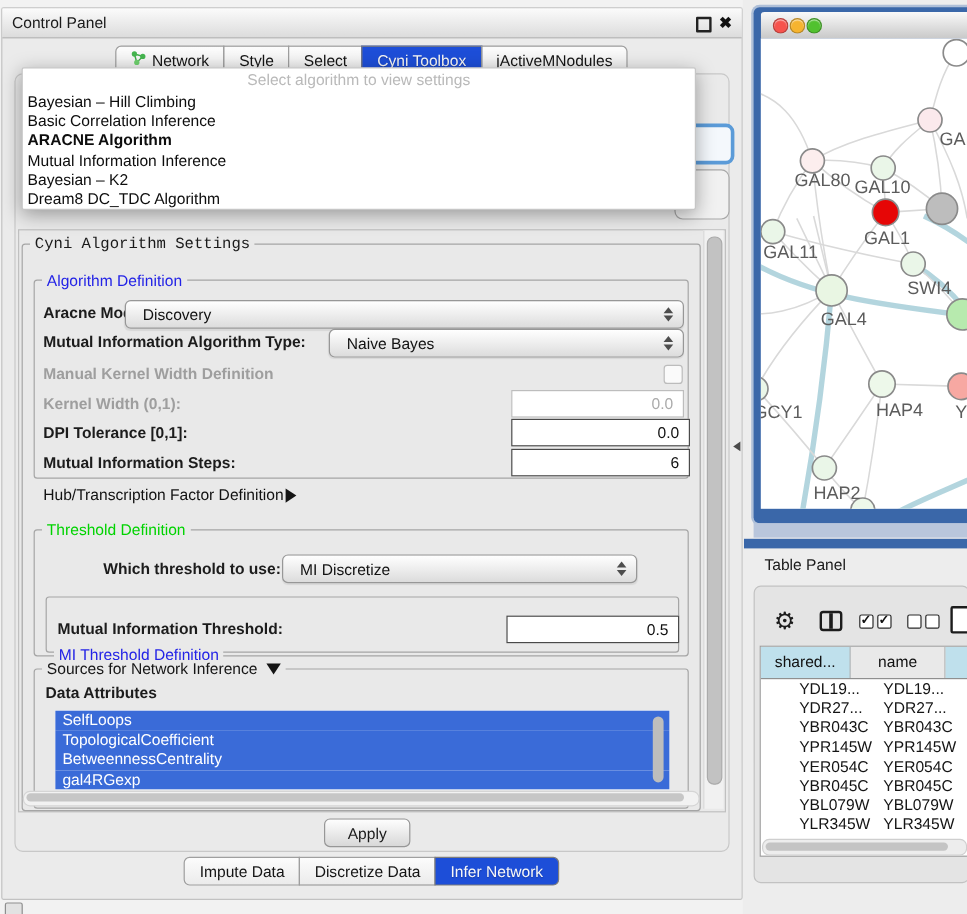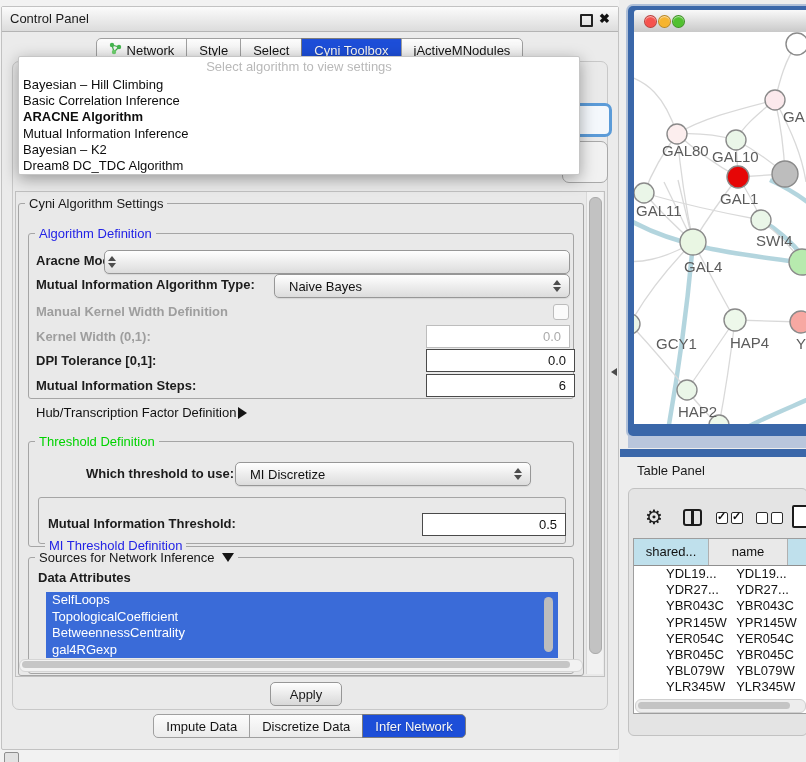--- a/index.html
+++ b/index.html
@@ -33,21 +33,21 @@
   .popup-item{height:16.2px;line-height:16.2px;font-size:13px;color:#0d0d0d;white-space:nowrap;}
   .popup-item.bold{font-weight:700;}
 
   
   .scrollpane{left:13px;top:184px;width:588px;height:484px;border:1px solid #c0c0c0;background:#e9e9e9;}
   .groupbox{border:1px solid #a5a5a5;border-radius:3px;}
   .legend{background:#e9e9e9;padding:0 4px;font-size:13px;white-space:nowrap;z-index:6;}
   .legend-blue{color:#2323e6;}
   .legend-green{color:#00d300;}
   .settings-box{left:16px;top:196px;width:564px;height:471px;}
-  .lgd-settings{left:23px;top:189px;}
+  .lgd-settings{left:23px;top:189px;font-family:Liberation Mono, monospace;}
   .grp-alg{left:26px;top:226px;width:544px;height:164px;}
   .lgd-alg{left:33px;top:219px;}
   .lbl{font-size:13px;font-weight:700;color:#1c1c1c;white-space:nowrap;}
   .lbl.dis{color:#9e9e9e;}
   .combo{height:22px;border:1px solid #979797;border-radius:5px;background:linear-gradient(#ffffff,#dcdcdc);
          display:flex;align-items:center;box-shadow:0 1px 1px rgba(0,0,0,.08);}
   .combo .cv{padding-left:14px;font-size:13px;color:#111;flex:1;}
   .stepper{width:14px;display:flex;flex-direction:column;align-items:center;gap:2px;margin-right:5px;}
   .tri-up{width:0;height:0;border-left:4px solid transparent;border-right:4px solid transparent;border-bottom:5px solid #4d4d4d;}
   .tri-dn{width:0;height:0;border-left:4px solid transparent;border-right:4px solid transparent;border-top:5px solid #4d4d4d;}
@@ -157,20 +157,21 @@
     <div class="abs scrollpane"></div>
 
     <div class="abs groupbox settings-box"></div>
     <span class="abs legend lgd-settings">Cyni Algorithm Settings</span>
 
     <div class="abs groupbox grp-alg"></div>
     <span class="abs legend legend-blue lgd-alg">Algorithm Definition</span>
 
     <span class="abs lbl" style="left:34px;top:246px;">Aracne Mode:</span>
     <div class="abs combo" style="left:102px;top:243px;width:464px;">
+      <span class="cv">Discovery</span>
       <span class="stepper">
           <span class="tri-up"></span>
           <span class="tri-dn"></span>
         </span>
     </div>
 
     <span class="abs lbl" style="left:34px;top:270px;">Mutual Information Algorithm Type:</span>
     <div class="abs combo" style="left:272px;top:267px;width:294px;">
       <span class="cv">Naive Bayes</span>
       <span class="stepper">
@@ -324,21 +325,21 @@
         <circle cx="53" cy="358" r="10" fill="#eaf6e8" stroke="#8a8a8a" stroke-width="1.4"></circle>
         <circle cx="85" cy="393" r="10" fill="#edf8ea" stroke="#8a8a8a" stroke-width="1.4"></circle>
       </svg>
   <div class="nlabel" style="left: 149px; top: 76px;">GAL</div>
       <div class="nlabel" style="left: 28px; top: 110px;">GAL80</div>
       <div class="nlabel" style="left: 78px; top: 116px;">GAL10</div>
       <div class="nlabel" style="left: 86px; top: 158px;">GAL1</div>
       <div class="nlabel" style="left: 2px; top: 170px;">GAL11</div>
       <div class="nlabel" style="left: 122px; top: 200px;">SWI4</div>
       <div class="nlabel" style="left: 50px; top: 226px;">GAL4</div>
-      <div class="nlabel" style="left: -6px; top: 303px; padding-left: 28px;">GCY1</div>
+      <div class="nlabel" style="left: -6px; top: 303px;">GCY1</div>
       <div class="nlabel" style="left: 96px; top: 302px;">HAP4</div>
       <div class="nlabel" style="left: 162px; top: 303px;">Y</div>
       <div class="nlabel" style="left: 44px; top: 371px;">HAP2</div>
     </div>
   <div class="abs glow-band"></div>
   <div class="abs divider-bar"></div>
 
   <span class="abs tp-title">Table Panel</span>
   <div class="abs tp-body"></div>
   <span class="abs gear">⚙</span>

